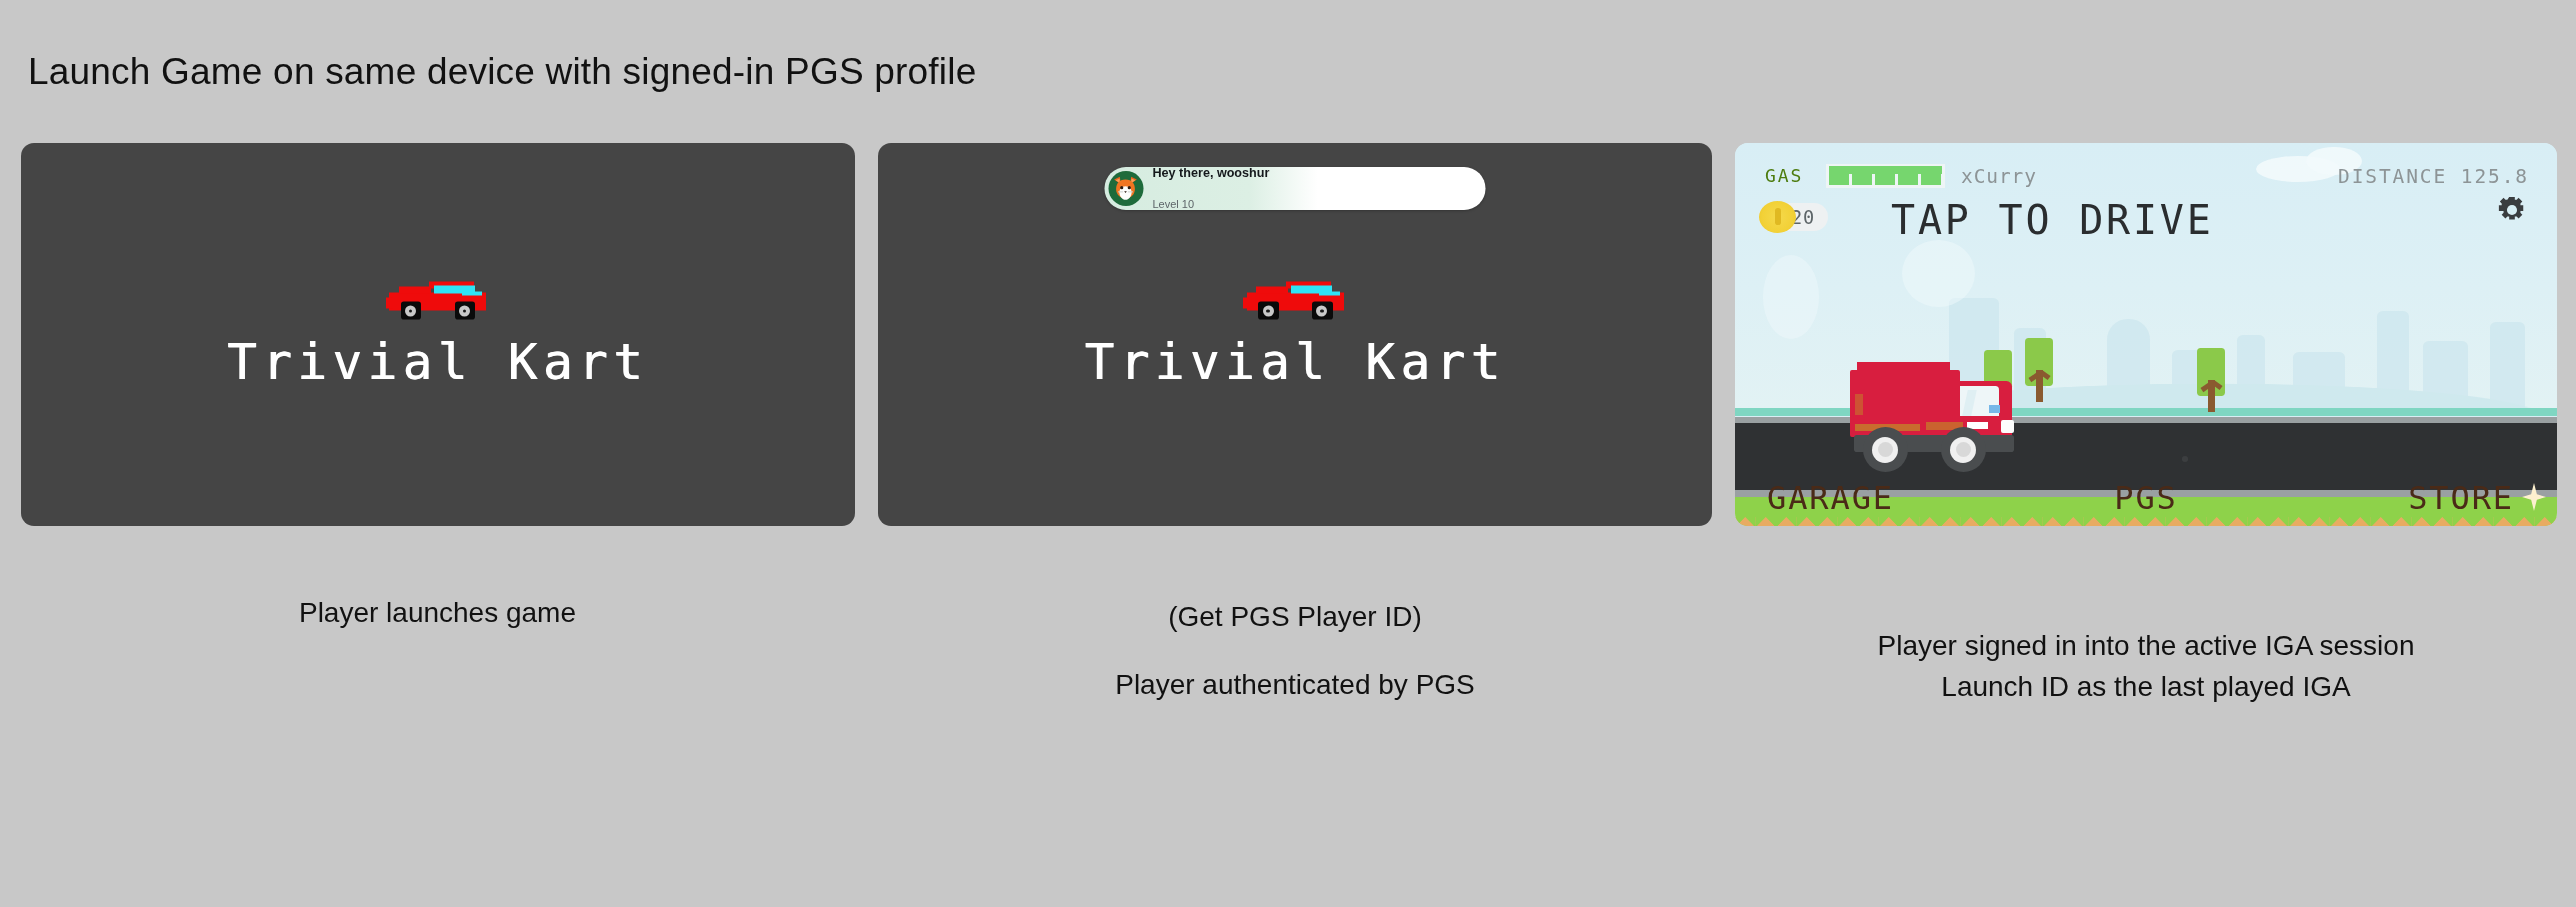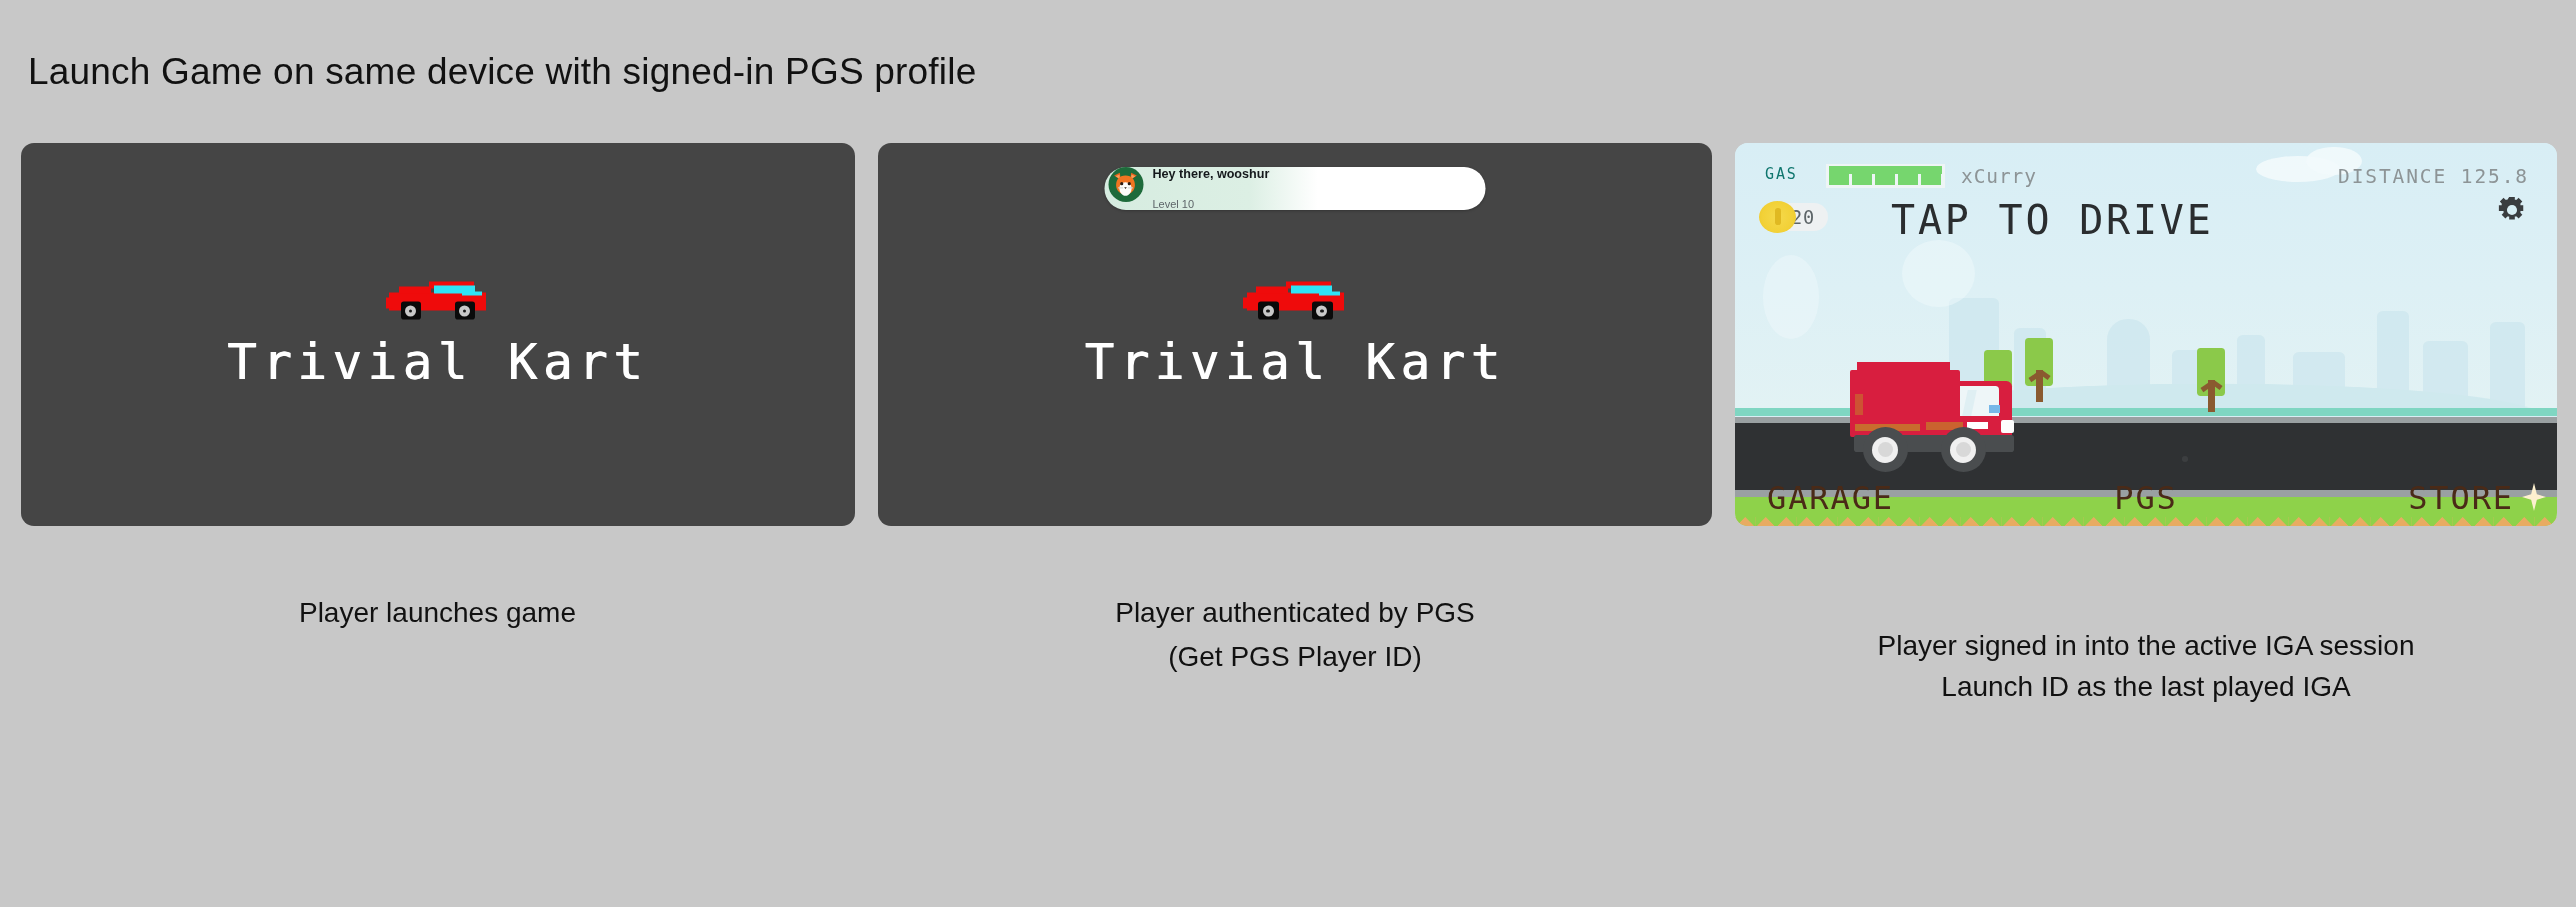--- a/index.html
+++ b/index.html
@@ -58,21 +58,21 @@
   .hub-c { top: 30px; width: 3.7px; height: 3.7px; background: #1a1a1a; border-radius: 50%; }
   .hub-c.c1 { left: 23px; }
   .hub-c.c2 { left: 77px; }
 
   
   #pgs-banner {
     position: absolute; left: 50%; transform: translateX(-50%);
     top: 24px; width: 381px; height: 43px;
     border-radius: 21.4px;
     background: linear-gradient(to right, #d6ece0 0%, #dcefe4 38%, #ffffff 56%, #ffffff 100%);
-    display: flex; padding-left: 3.7px;
+    display: flex; align-items: center; padding-left: 3.7px;
     box-shadow: 0 0.9px 2.8px rgba(0,0,0,.25);
   }
   #pgs-avatar {
     width: 35px; height: 35px; border-radius: 50%;
     background: #1e6b3b; position: relative; flex: 0 0 auto; overflow: hidden;
   }
   .fox { position: absolute; left: 50%; top: 52%; transform: translate(-50%,-50%); }
   .pgs-texts { margin-left: 9.3px; line-height: 1.15; }
   #pgs-greeting { font-size: 12.6px; font-weight: bold; color: #15191c; white-space: nowrap; }
   #pgs-level { font-size: 11px; color: #5d6569; margin-top: 17px; }
@@ -104,21 +104,21 @@
   }
   .zig2 {
     position: absolute; left: 0; right: 0; top: 394px; bottom: 0;
     background:
       linear-gradient(135deg, rgba(222,154,83,.55) 25%, transparent 25%) 0 0/24px 24px,
       linear-gradient(225deg, rgba(222,154,83,.55) 25%, transparent 25%) 0 0/24px 24px;
   }
 
   .px { font-family: "DejaVu Sans Mono", monospace; -webkit-font-smoothing: none; }
 
-  #hud-gas-label { position: absolute; left: 30px; top: 22px; font-size: 15px; color: #0f766e; letter-spacing: 1.9px; }
+  #hud-gas-label { position: absolute; left: 30px; top: 22px; font-size: 18px; color: #4d7c0f; letter-spacing: 1.9px; }
   #gas-bar {
     position: absolute; left: 91px; top: 20.5px; width: 119px; height: 24px;
     background: #eef5f6; padding: 2.8px;
   }
   #gas-fill { width: 100%; height: 100%; background: #76d66e; position: relative; }
   #gas-fill::after {
     content: ""; position: absolute; left: 0; top: 40%; right: 0; bottom: 0;
     background: repeating-linear-gradient(to right, transparent 0 20.5px, #eef5f6 20.5px 23px);
   }
   #hud-player { position: absolute; left: 226px; top: 22px; font-size: 19.5px; color: #8d9496; letter-spacing: 0.9px; }
@@ -271,22 +271,22 @@
           <i class="hub h1"></i>
             <i class="hub h2"></i>
           <i class="hub-c c1"></i>
             <i class="hub-c c2"></i>
         </div>
         <div class="kart-title px">Trivial Kart</div>
       </div>
     </div>
   </div>
   <div class="caption" id="caption-2">
+    <p style="margin-top:3.7px">(Get PGS Player ID)</p>
     <p>Player authenticated by PGS</p>
-    <p style="margin-top:3.7px">(Get PGS Player ID)</p>
   </div>
 
   <div class="card" id="card-3">
     <div id="scene">
 
       <div class="sky">
         <div class="skyline">
           <div class="bldg" style="left:214px;width:50px;height:110px"></div>
           <div class="bldg" style="left:279px;width:32px;height:80px"></div>
           <div class="bldg" style="left:372px;width:43px;height:89px;border-radius:20.5px 20.5px 0 0"></div>

